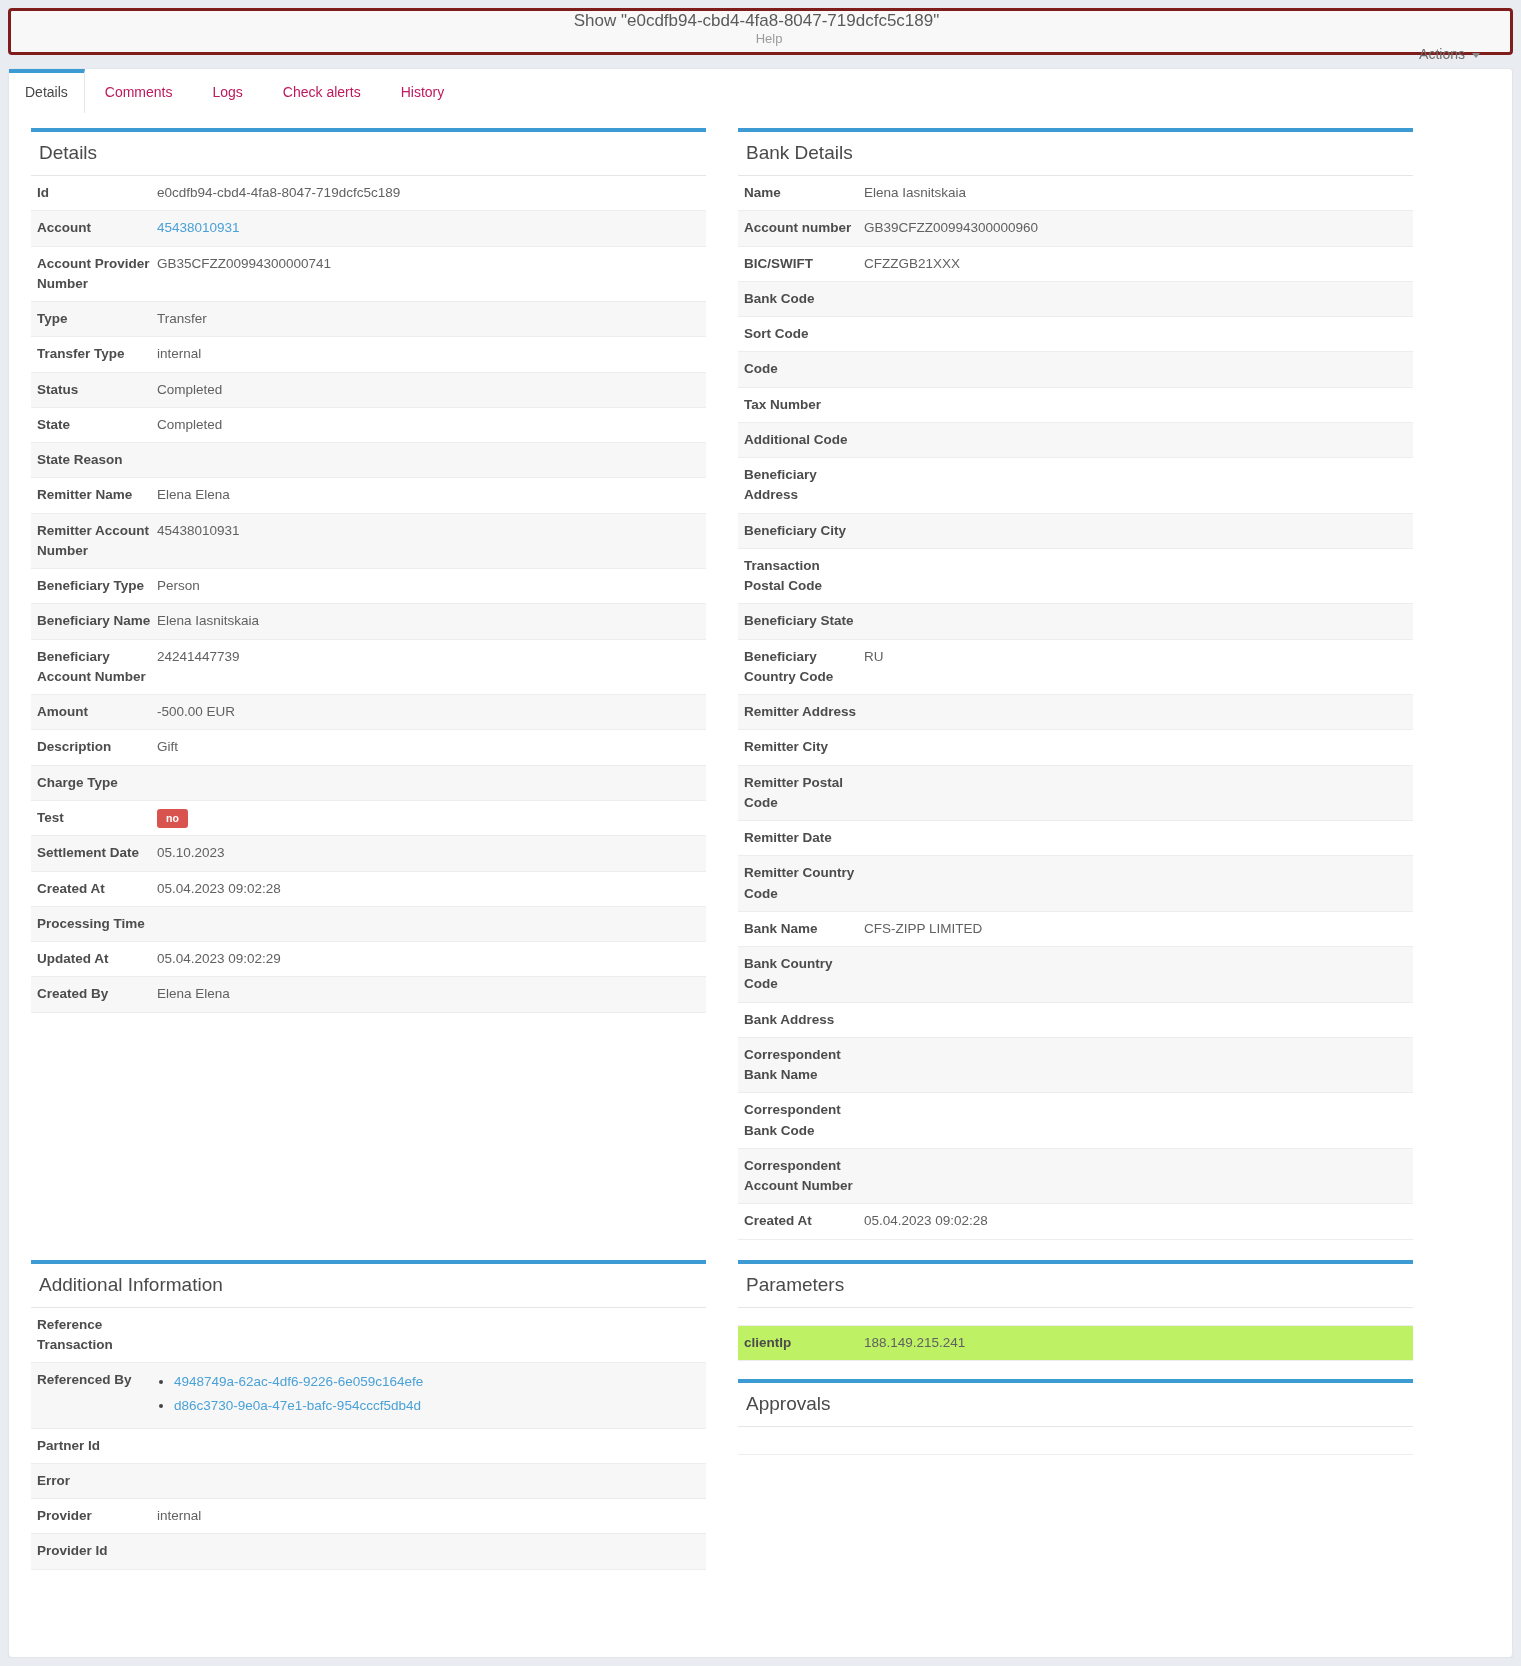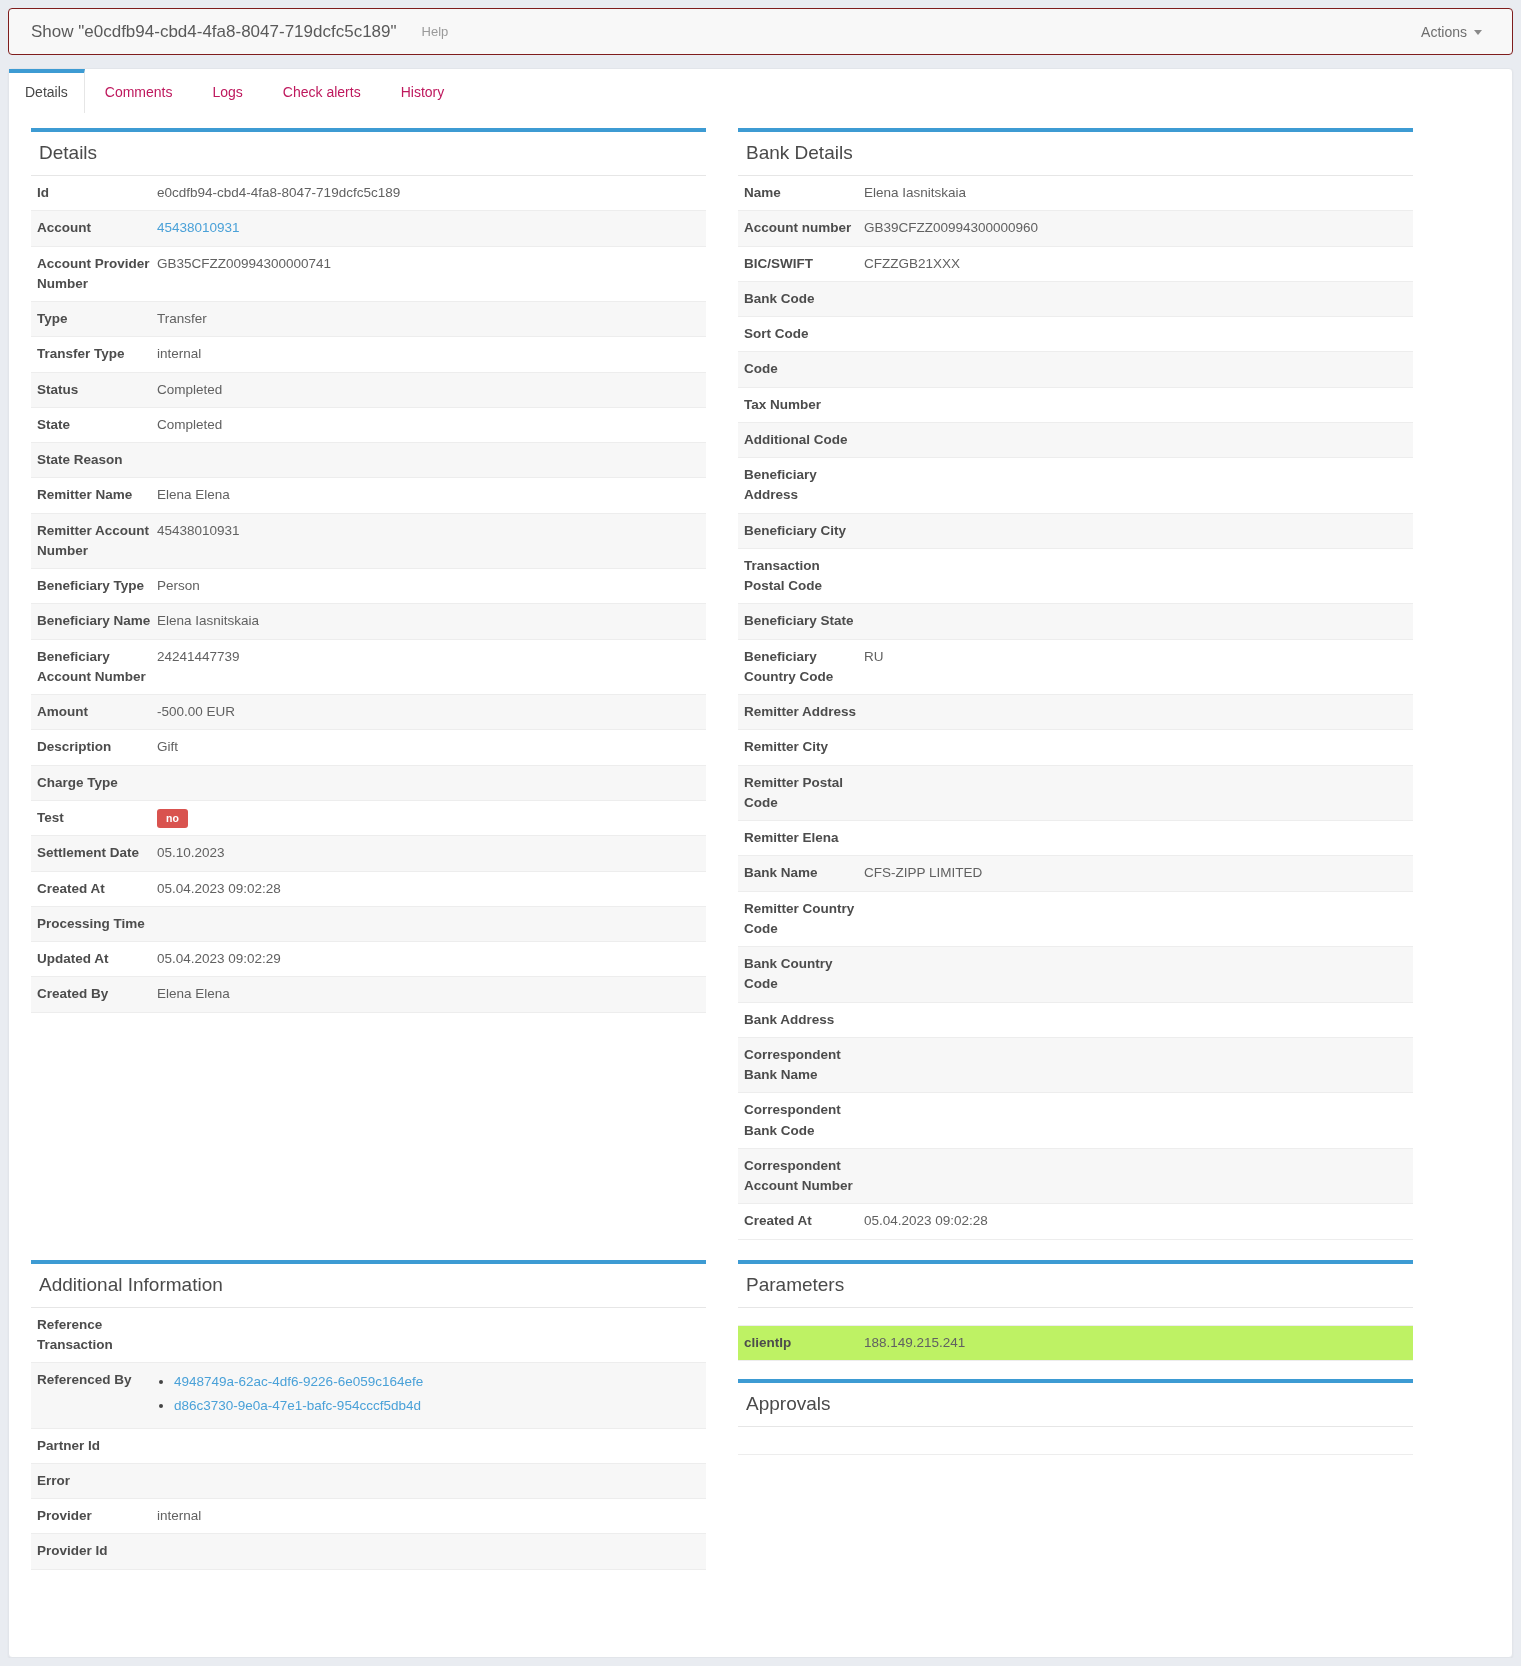--- a/index.html
+++ b/index.html
@@ -13,25 +13,26 @@
     margin:0;
     background:var(--page-background);
     font-family:"Liberation Sans","DejaVu Sans",sans-serif;
     color:#555;
   }
   .page{width:1521px;padding:8px 8px 0;}
   
   .header-bar{
     height:47px;
     background:#f8f8f8;
-    border:1px solid #7f1d1d;
+    border:3px solid #7f1d1d;
     border-radius:4px;
     display:flex;
     align-items:center;
     padding:0 30px 0 22px;
+    flex-direction:column;
   }
   .header-title{font-size:17px;color:#5a5a5a;}
   .help-link{font-size:13px;color:#9a9a9a;margin-left:25px;text-decoration:none;cursor:pointer;}
   .actions-btn{margin-left:auto;font-size:14px;color:#6e6e6e;cursor:pointer;display:flex;align-items:center;}
   .caret{
     width:0;height:0;margin-left:7px;margin-top:2px;
     border-left:4px solid transparent;border-right:4px solid transparent;
     border-top:5px solid #8a8a8a;
   }
   
@@ -275,30 +276,30 @@
                 </div>
                 <div class="attr-row">
                   <div class="attr-label">Remitter City</div>
                   <div class="attr-value"></div>
                 </div>
                 <div class="attr-row">
                   <div class="attr-label">Remitter Postal Code</div>
                   <div class="attr-value"></div>
                 </div>
                 <div class="attr-row">
-                  <div class="attr-label">Remitter Elena</div>
+                  <div class="attr-label">Remitter Date</div>
+                  <div class="attr-value"></div>
+                </div>
+                <div class="attr-row">
+                  <div class="attr-label">Remitter Country Code</div>
                   <div class="attr-value"></div>
                 </div>
                 <div class="attr-row">
                   <div class="attr-label">Bank Name</div>
                   <div class="attr-value">CFS-ZIPP LIMITED</div>
-                </div>
-                <div class="attr-row">
-                  <div class="attr-label">Remitter Country Code</div>
-                  <div class="attr-value"></div>
                 </div>
                 <div class="attr-row">
                   <div class="attr-label">Bank Country Code</div>
                   <div class="attr-value"></div>
                 </div>
                 <div class="attr-row">
                   <div class="attr-label">Bank Address</div>
                   <div class="attr-value"></div>
                 </div>
                 <div class="attr-row">

